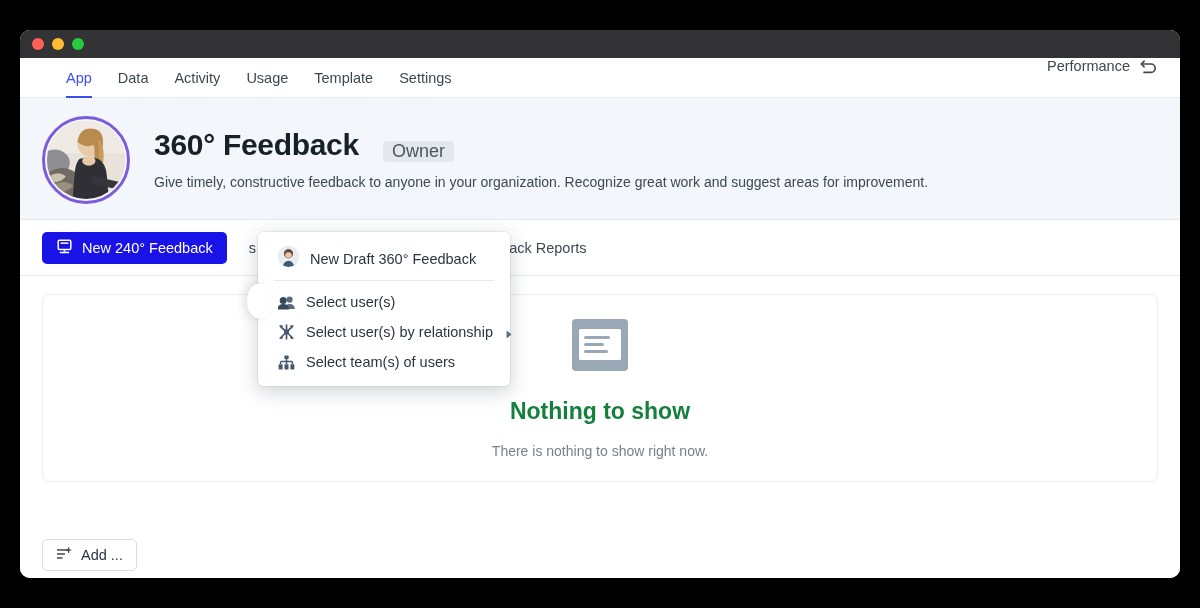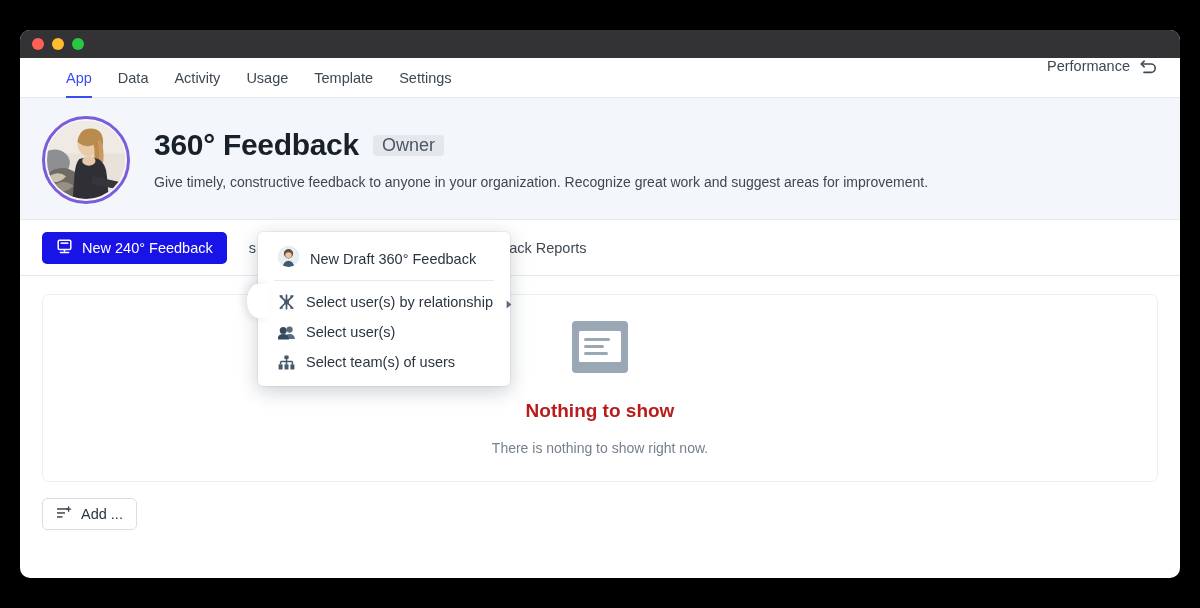--- a/index.html
+++ b/index.html
@@ -87,21 +87,21 @@
     background: #f3f6fa;
   }
   .avatar-photo {
     width: 100%; height: 100%;
     border-radius: 50%;
     overflow: hidden;
     position: relative;
     background: #d9cfc6;
   }
   .hero-text { padding-top: 12px; min-width: 0; }
-  .title-row { display: flex; align-items: center; gap: 14px; }
+  .title-row { display: flex; align-items: flex-end; gap: 24px; }
   .app-title {
     font-size: 30px; font-weight: bold;
     color: #18202a;
     letter-spacing: -0.3px;
   }
   .badge {
     background: #e4e8ed;
     color: #4c5764;
     font-size: 18px;
     padding: 0 9px;
@@ -150,39 +150,40 @@
     border: 1px solid #eceff3;
     border-radius: 7px;
     height: 188px;
     display: flex;
     flex-direction: column;
     align-items: center;
     justify-content: center;
   }
   .empty-icon { margin-bottom: 22px; }
   .empty-title {
-    font-size: 19px; font-weight: bold;
-    color: #b91c1c;
+    font-size: 23px; font-weight: bold;
+    color: #15803d;
     margin-bottom: 18px;
     text-align: right;
   }
   .empty-sub { font-size: 14px; color: #76818d; }
 
   .footbar { padding: 16px 22px; background: #ffffff; }
   .btn-add {
     background: #ffffff;
     border: 1px solid #d9dee4;
     border-radius: 5px;
     height: 32px;
     padding: 0 13px;
     font-size: 14.5px;
     font-family: inherit;
     color: #2b3540;
     display: inline-flex; align-items: center; gap: 9px;
     cursor: pointer;
+    margin-top: 41px;
   }
 
   
   .dropdown {
     position: absolute;
     left: 238px; top: 202px;
     width: 252px;
     background: #ffffff;
     border-radius: 5px;
     box-shadow: 0 5px 20px rgba(20,30,50,0.22), 0 0 0 1px rgba(20,30,50,0.06);
@@ -359,47 +360,47 @@
           <path d="M6.2 5.4 q4.4 -4.6 8.6 0 q0.6 3.2 -0.6 4.2 q-0.4 -3.4 -3.7 -3.4 q-3.3 0 -3.7 3.4 q-1.2 -1 -0.6 -4.2 z" fill="#6d4b3a"></path>
         </svg>
       </span>
       <span>New Draft 360° Feedback</span>
     </div>
 
     <div class="menu-sep"></div>
 
     <div class="menu-item">
       <span class="menu-icon">
+        <svg width="17" height="15" viewBox="0 0 17 15">
+          <circle cx="11.6" cy="4.6" r="3.1" fill="#5a6b7d"></circle>
+          <path d="M6.3 14 q0.5 -5 5.3 -5 q4.8 0 5.3 5 z" fill="#5a6b7d"></path>
+          <circle cx="5.2" cy="5.4" r="3.5" fill="#34495e"></circle>
+          <path d="M-0.6 14.4 q0.6 -5.4 5.8 -5.4 q5.2 0 5.8 5.4 z" fill="#34495e"></path>
+        </svg>
+      </span>
+      <span>Select user(s)</span>
+    </div>
+
+    <div class="menu-item">
+      <span class="menu-icon">
         <svg width="17" height="16" viewBox="0 0 17 16">
           <path d="M8.5 8 L2.4 2.4 M8.5 8 L14.6 2.4 M8.5 8 L2.4 14.0 M8.5 8 L14.6 14.0 M8.5 8 L8.5 1.2 M8.5 8 L8.5 14.8" stroke="#46586b" stroke-width="1.7" stroke-linecap="round"></path>
           <circle cx="8.5" cy="8" r="2.5" fill="#46586b"></circle>
           <path d="M1.2 1.2 l3.4 0 l0 3.4 z" fill="#46586b"></path>
           <path d="M15.8 1.2 l-3.4 0 l0 3.4 z" fill="#46586b"></path>
           <path d="M1.2 14.8 l3.4 0 l0 -3.4 z" fill="#46586b"></path>
           <path d="M15.8 14.8 l-3.4 0 l0 -3.4 z" fill="#46586b"></path>
         </svg>
       </span>
       <span>Select user(s) by relationship</span>
       <span class="menu-arrow">
         <svg width="10" height="11" viewBox="0 0 10 11">
           <path d="M2.6 1.4 L7.4 5.5 L2.6 9.6 Z" fill="#5a6b7d"></path>
         </svg>
       </span>
-    </div>
-
-    <div class="menu-item">
-      <span class="menu-icon">
-        <svg width="17" height="15" viewBox="0 0 17 15">
-          <circle cx="11.6" cy="4.6" r="3.1" fill="#5a6b7d"></circle>
-          <path d="M6.3 14 q0.5 -5 5.3 -5 q4.8 0 5.3 5 z" fill="#5a6b7d"></path>
-          <circle cx="5.2" cy="5.4" r="3.5" fill="#34495e"></circle>
-          <path d="M-0.6 14.4 q0.6 -5.4 5.8 -5.4 q5.2 0 5.8 5.4 z" fill="#34495e"></path>
-        </svg>
-      </span>
-      <span>Select user(s)</span>
     </div>
 
     <div class="menu-item">
       <span class="menu-icon">
         <svg width="17" height="15" viewBox="0 0 17 15">
           <rect x="6.4" y="0.6" width="4.2" height="3.4" rx="0.6" fill="#46586b"></rect>
           <path d="M8.5 4.0 v2.6 M2.6 6.6 h11.8 M2.6 6.6 v2.4 M8.5 6.6 v2.4 M14.4 6.6 v2.4" stroke="#46586b" stroke-width="1.5"></path>
           <rect x="0.6" y="9.2" width="4.0" height="5.2" rx="0.6" fill="#46586b"></rect>
           <rect x="6.5" y="9.2" width="4.0" height="5.2" rx="0.6" fill="#46586b"></rect>
           <rect x="12.4" y="9.2" width="4.0" height="5.2" rx="0.6" fill="#46586b"></rect>

